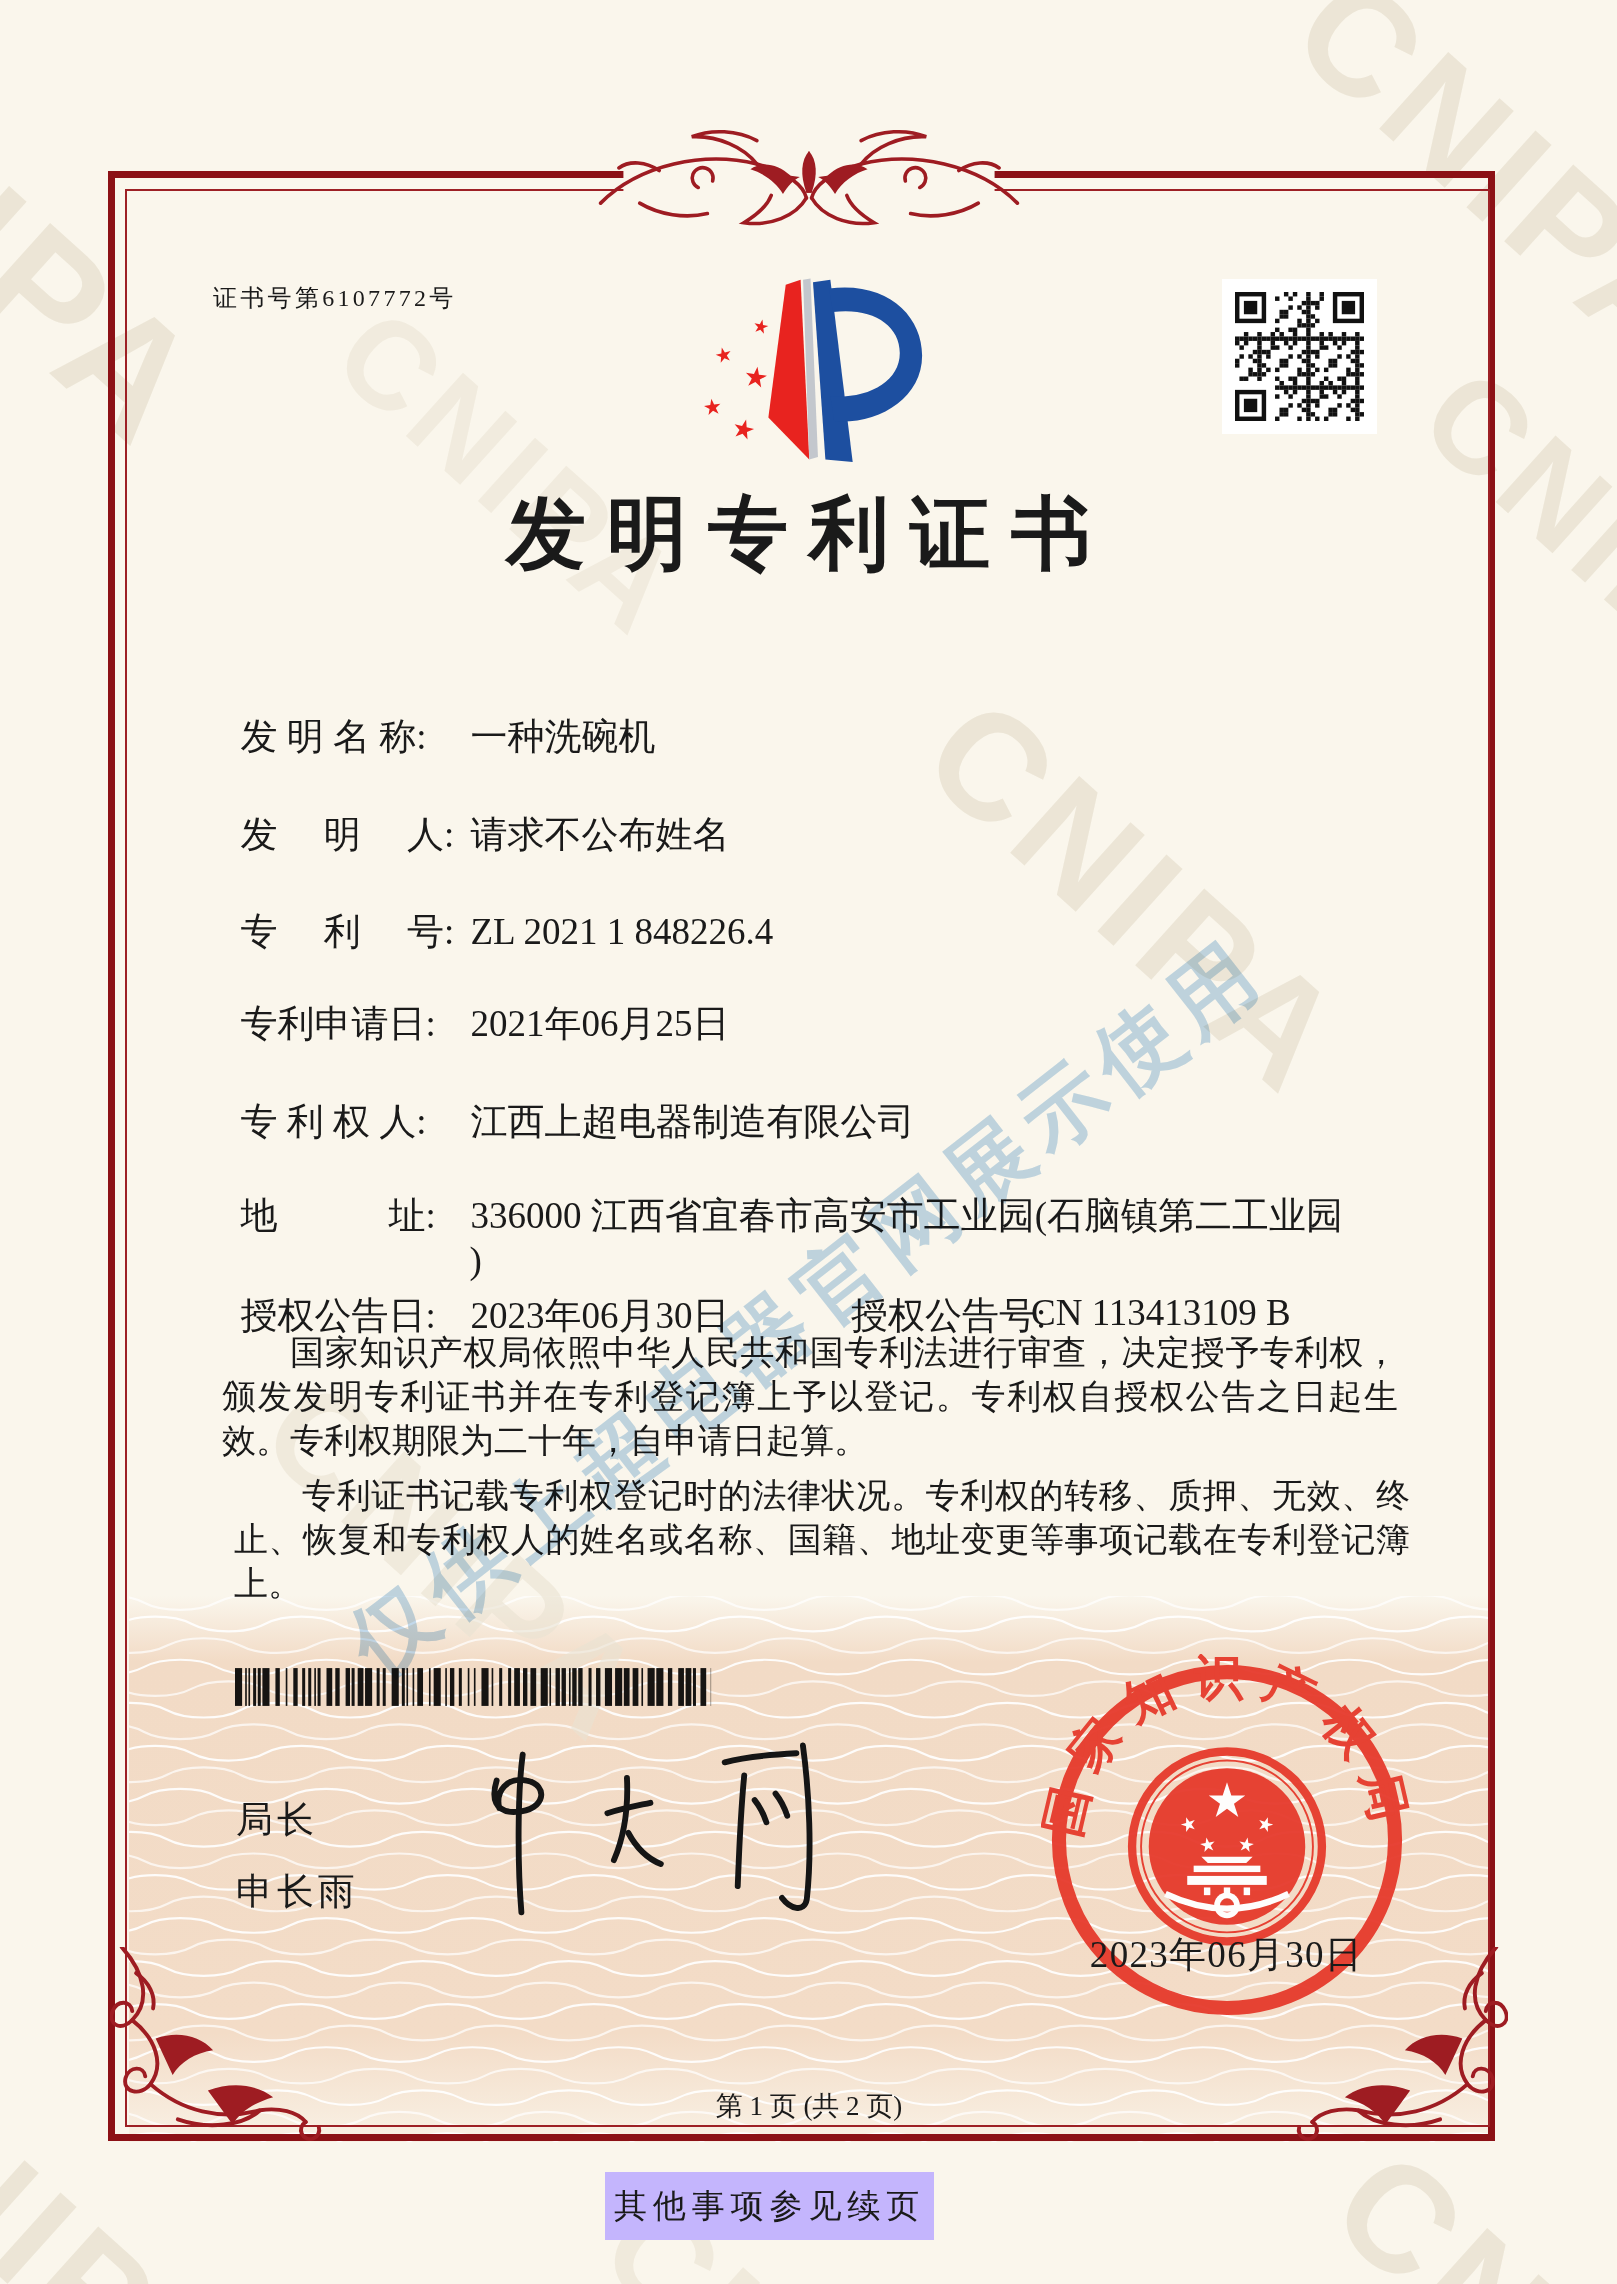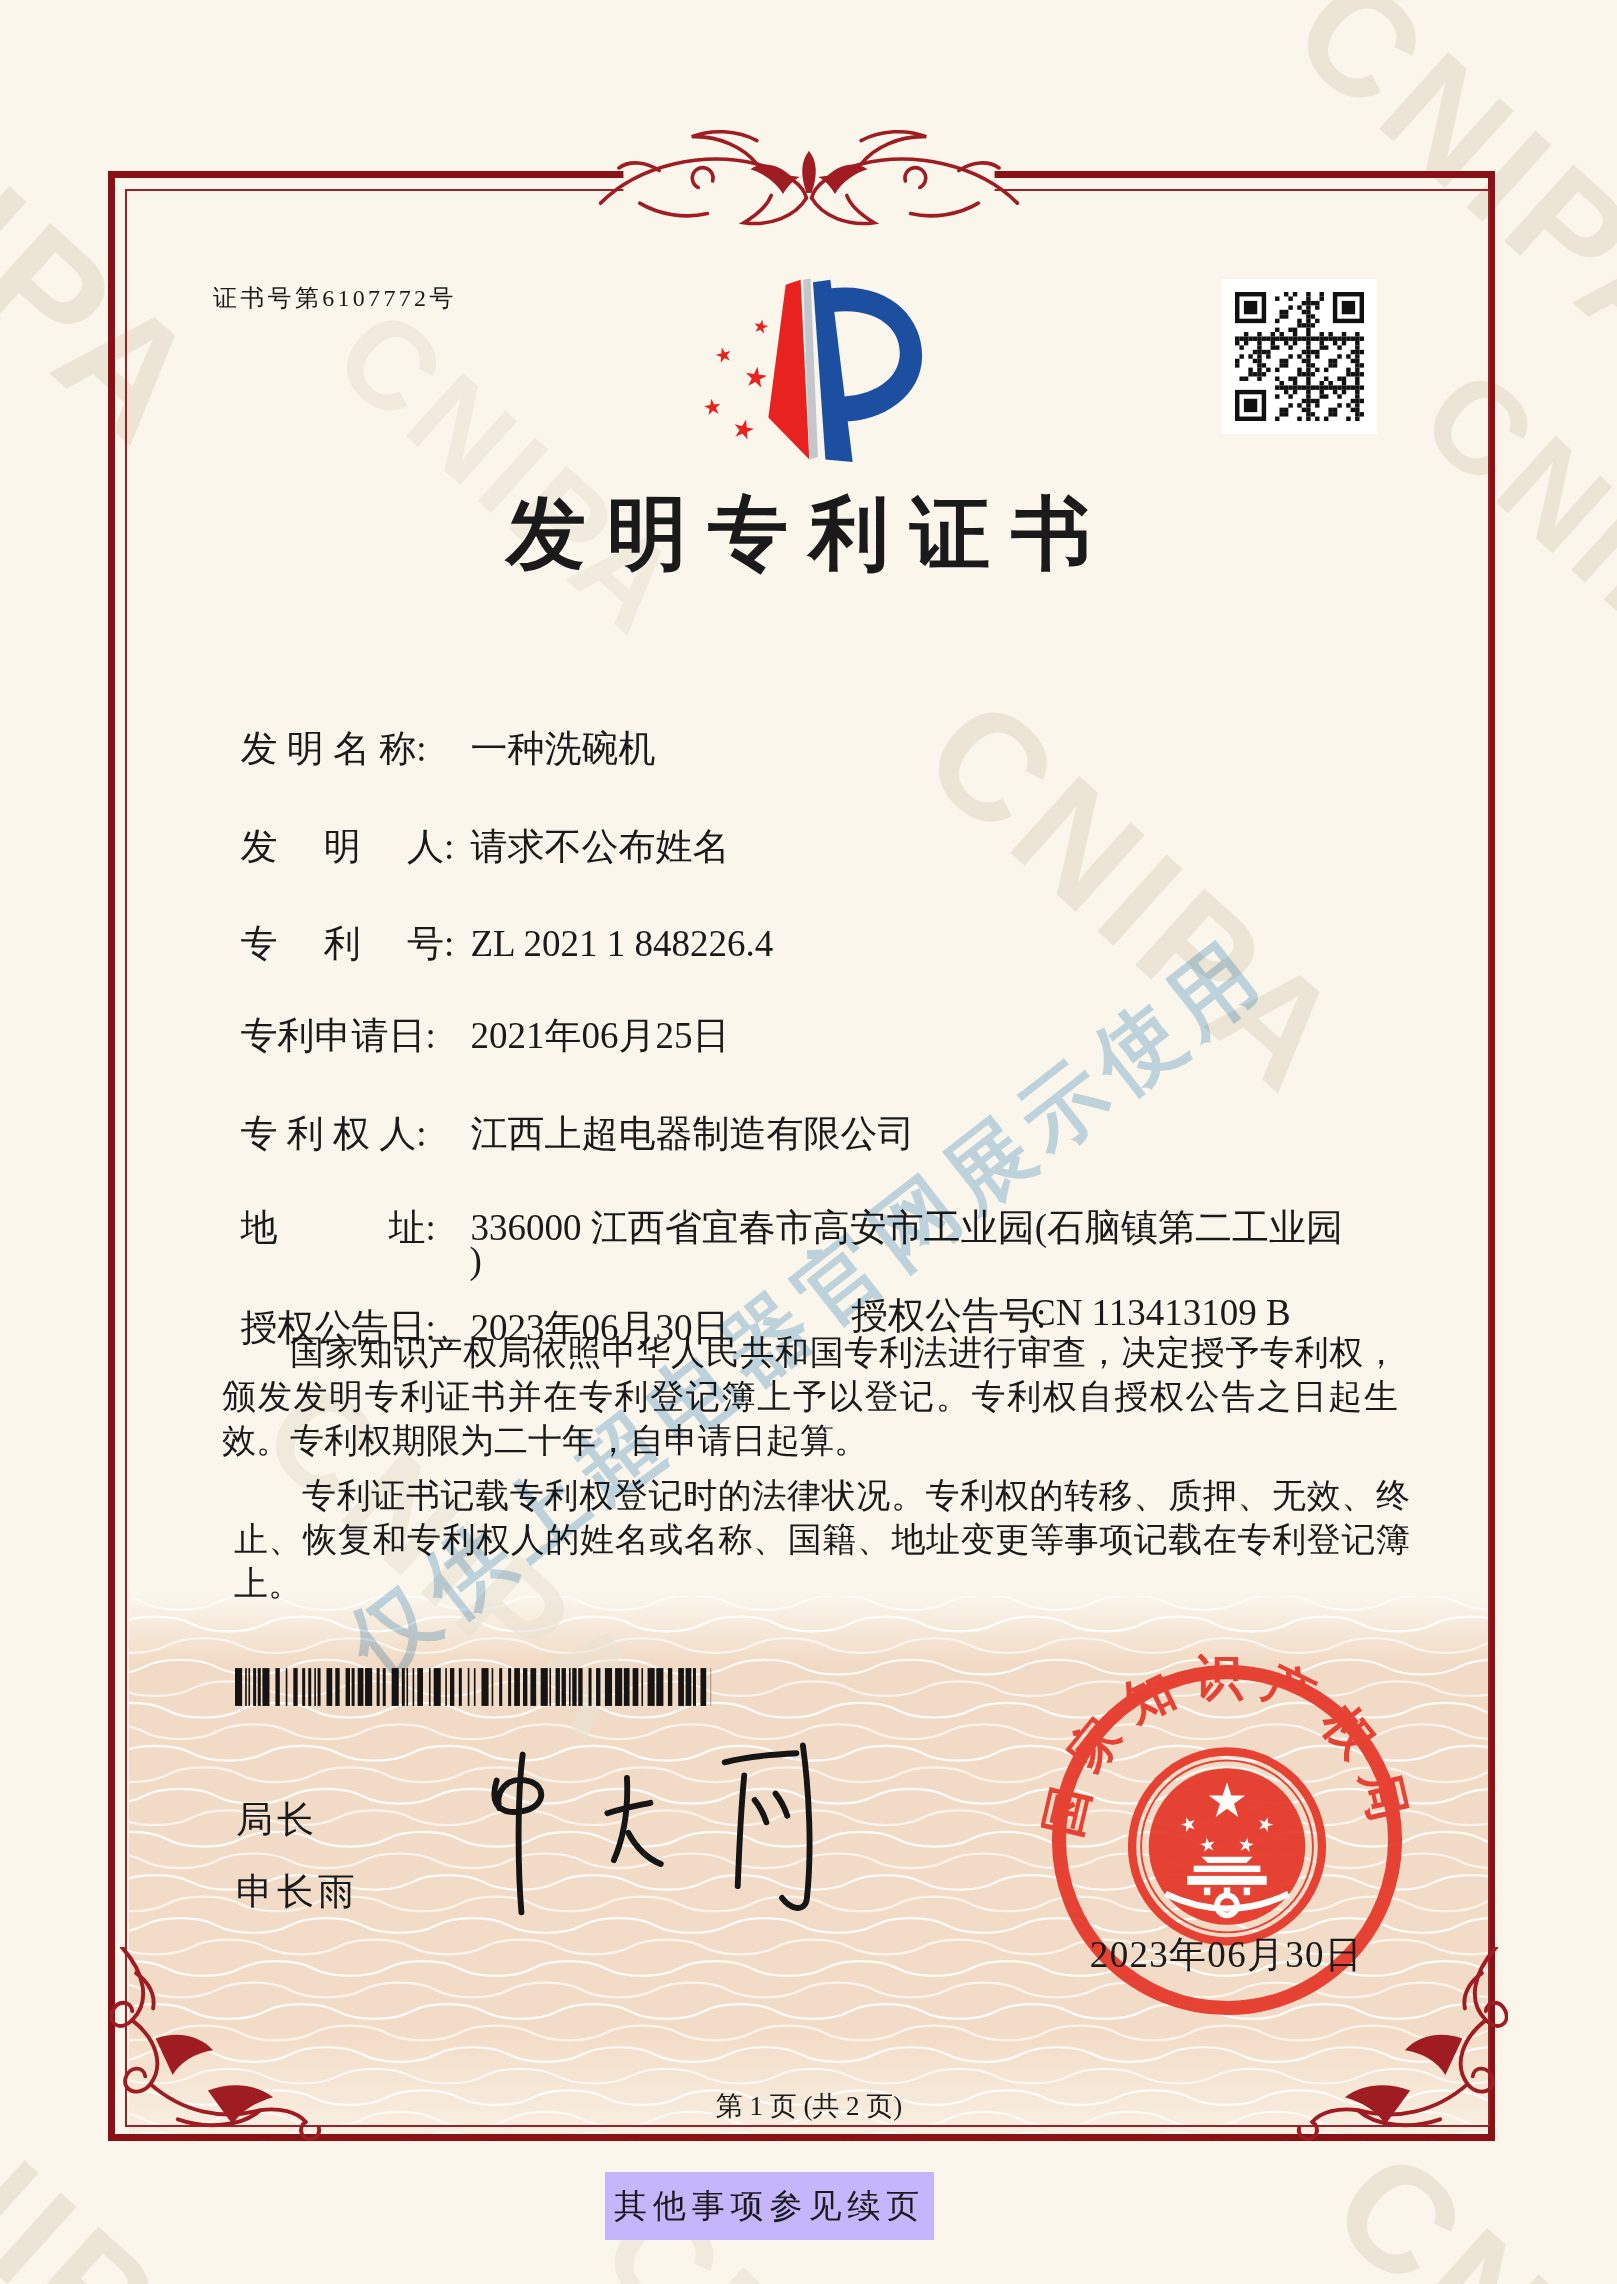--- a/index.html
+++ b/index.html
@@ -29,21 +29,21 @@
     border:2.6px solid #9d2025;z-index:3;box-sizing:border-box;}
   
   .waveband{position:absolute;left:129px;top:1596px;width:1360px;height:546px;z-index:1;
     background:linear-gradient(180deg, rgba(243,220,199,0) 0%, #f2dbc6 12%, #f3dcc7 80%, rgba(243,220,199,.2) 100%);}
   .waveband svg{position:absolute;left:0;top:0;}
   
   .certno{left:213px;top:282px;font-size:24px;letter-spacing:3.3px;z-index:4;}
   .title{left:0;top:481px;width:1618px;text-align:center;font-size:80px;font-weight:bold;
     letter-spacing:21px;z-index:4;}
   .row{left:222px;font-size:37px;z-index:4;white-space:pre;}
-  .lbl{display:inline-block;width:230px;white-space:pre;margin-top:12px;}
+  .lbl{display:inline-block;width:230px;white-space:pre;}
   .val{white-space:pre;}
   .para{left:222px;width:1176px;font-size:34px;line-height:44px;text-align:justify;
     text-indent:2em;z-index:4;}
   .sig-label{left:236px;font-size:37px;z-index:4;letter-spacing:3.9px;}
   .sealdate{left:1044px;top:1930px;width:365px;text-align:center;font-size:37px;z-index:8;letter-spacing:1.3px;}
   .pageinfo{left:0;top:2088px;width:1618px;text-align:center;font-size:27px;z-index:4;}
   .notestrip{left:605px;top:2172px;width:329px;height:68px;background:#c4b5fd;z-index:4;
     display:flex;align-items:center;justify-content:center;}
   .notestrip span{font-size:33px;letter-spacing:5.9px;}
   .qrbox{left:1222px;top:279px;width:155px;height:155px;background:#ffffff;z-index:4;padding:13px;box-sizing:border-box;}

